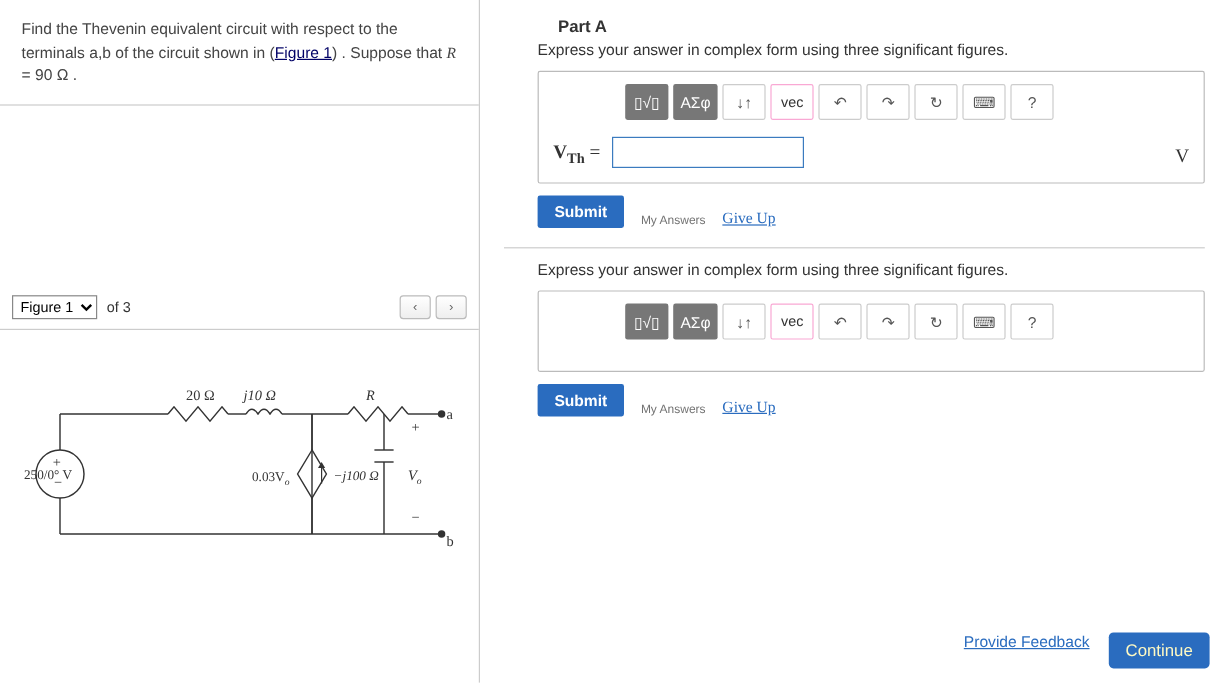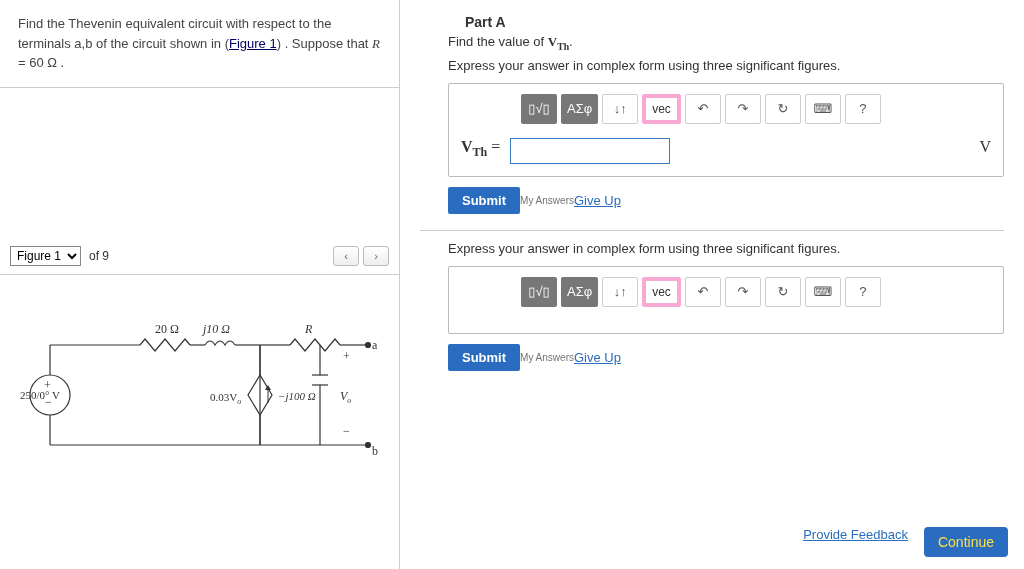--- a/index.html
+++ b/index.html
@@ -16,50 +16,50 @@
 .circuit { padding: 30px 20px; }
 .circuit svg { width: 360px; height: 160px; }
 .part-title { font-weight: bold; font-size: 14px; margin: 6px 0 4px 0; padding-left: 45px; }
 .part-body { padding-left: 28px; margin-bottom: 14px; }
 .find-text { font-size: 13px; margin-bottom: 6px; }
 .express-text { font-size: 13px; font-weight: normal; margin-bottom: 10px; }
 .answer-box { border: 1px solid #bbb; padding: 10px 12px 12px 12px; border-radius: 2px; position: relative; }
 .toolbar { display: flex; gap: 4px; margin-bottom: 14px; margin-left: 60px; align-items: center; }
 .tbtn { background: #777; color: #fff; border: none; height: 30px; min-width: 36px; display:flex; align-items:center; justify-content:center; font-size: 13px; border-radius: 2px; padding: 0 6px; }
 .tbtn.lite { background: #fff; color: #555; border: 1px solid #ccc; }
-.tbtn.vec { background: #fff; color: #333; border: 4px solid #f9a8d4; font-size: 12px; }
-.input-row { display: flex; align-items: flex-start; gap: 10px; }
+.tbtn.vec { background: #fff; color: #333; border: 1px solid #f9a8d4; font-size: 12px; }
+.input-row { display: flex; align-items: flex-end; gap: 10px; }
 .var-label { font-family: 'Times New Roman', serif; font-size: 16px; }
 .ans-input { border: 1px solid #3b7bbf; height: 26px; width: 160px; padding: 2px 4px; font-size: 13px; }
 .unit { margin-left: auto; font-family: 'Times New Roman', serif; font-size: 16px; }
-.submit-row { margin-top: 10px; display: flex; align-items: center; }
+.submit-row { margin-top: 10px; display: flex; align-items: flex-end; gap: 14px; }
 .submit-btn { background: #2a6cbf; color: #fff; border: none; padding: 6px 14px; font-size: 13px; font-weight: bold; border-radius: 2px; }
 .my-answers { font-size: 10px; color: #737373; }
-.giveup { color: #2a6cbf; text-decoration: underline; font-size: 13px; }
+.giveup { color: #2a6cbf; text-decoration: underline; font-size: 13px; font-family: Liberation Serif, serif; }
 hr.sep { border: none; border-top: 1px solid #ccc; margin: 16px 0 10px 0; }
 .footer { position: absolute; bottom: 12px; right: 16px; display: flex; gap: 16px; }
 .feedback { color: #2a6cbf; text-decoration: underline; font-size: 13px; }
-.continue-btn { background: #2a6cbf; color: #fde047; border: none; padding: 7px 14px; font-size: 14px; border-radius: 4px; }
+.continue-btn { background: #2a6cbf; color: #fef9c3; border: none; padding: 7px 14px; font-size: 14px; border-radius: 4px; }
 .bvar { font-weight: bold; font-family: 'Times New Roman', serif; }
 .ital { font-style: italic; font-family: 'Times New Roman', serif; }
 .sub { font-size: 0.75em; vertical-align: sub; }
 </style>
 </head>
 <body>
 
 <div class="left-panel">
   <div class="problem-text">
-    <span>Find the Thevenin equivalent circuit with respect to the terminals a,b of the circuit shown in (</span><a href="#">Figure 1</a><span>) . Suppose that </span><span class="ital">R</span><span> = 60 </span><span>Ω</span><span> .</span>
+    <span>Find the Thevenin equivalent circuit with respect to the terminals a,b of the circuit shown in (</span><a href="#">Figure 1</a><span>) . Suppose that </span><span class="ital">R</span><span> = 90 </span><span>Ω</span><span> .</span>
   </div>
 
   <div class="fig-header">
     <select class="fig-select">
       <option>Figure 1</option>
     </select>
-    <span class="fig-of">of 9</span>
+    <span class="fig-of">of 3</span>
     <div class="nav-btns">
       <button class="nav-btn">‹</button>
       <button class="nav-btn">›</button>
     </div>
   </div>
 
   <div class="circuit">
     <svg viewBox="0 0 360 160">
       <g stroke="#333" stroke-width="1.2" fill="none">
         <circle cx="30" cy="90" r="20"></circle>
@@ -105,23 +105,20 @@
       </g>
     </svg>
   </div>
 </div>
 
 <div class="right-panel">
 
   <div>
     <div class="part-title">Part A</div>
     <div class="part-body">
-      <div class="find-text">
-        <span>Find the value of </span><span class="bvar"><span>V</span><span class="sub">Th</span></span><span>.</span>
-      </div>
       <div class="express-text">Express your answer in complex form using three significant figures.</div>
       <div class="answer-box">
         <div class="toolbar">
           <button class="tbtn">▯√▯</button>
           <button class="tbtn">ΑΣφ</button>
           <button class="tbtn lite">↓↑</button>
           <button class="tbtn vec">vec</button>
           <button class="tbtn lite">↶</button>
           <button class="tbtn lite">↷</button>
           <button class="tbtn lite">↻</button>

